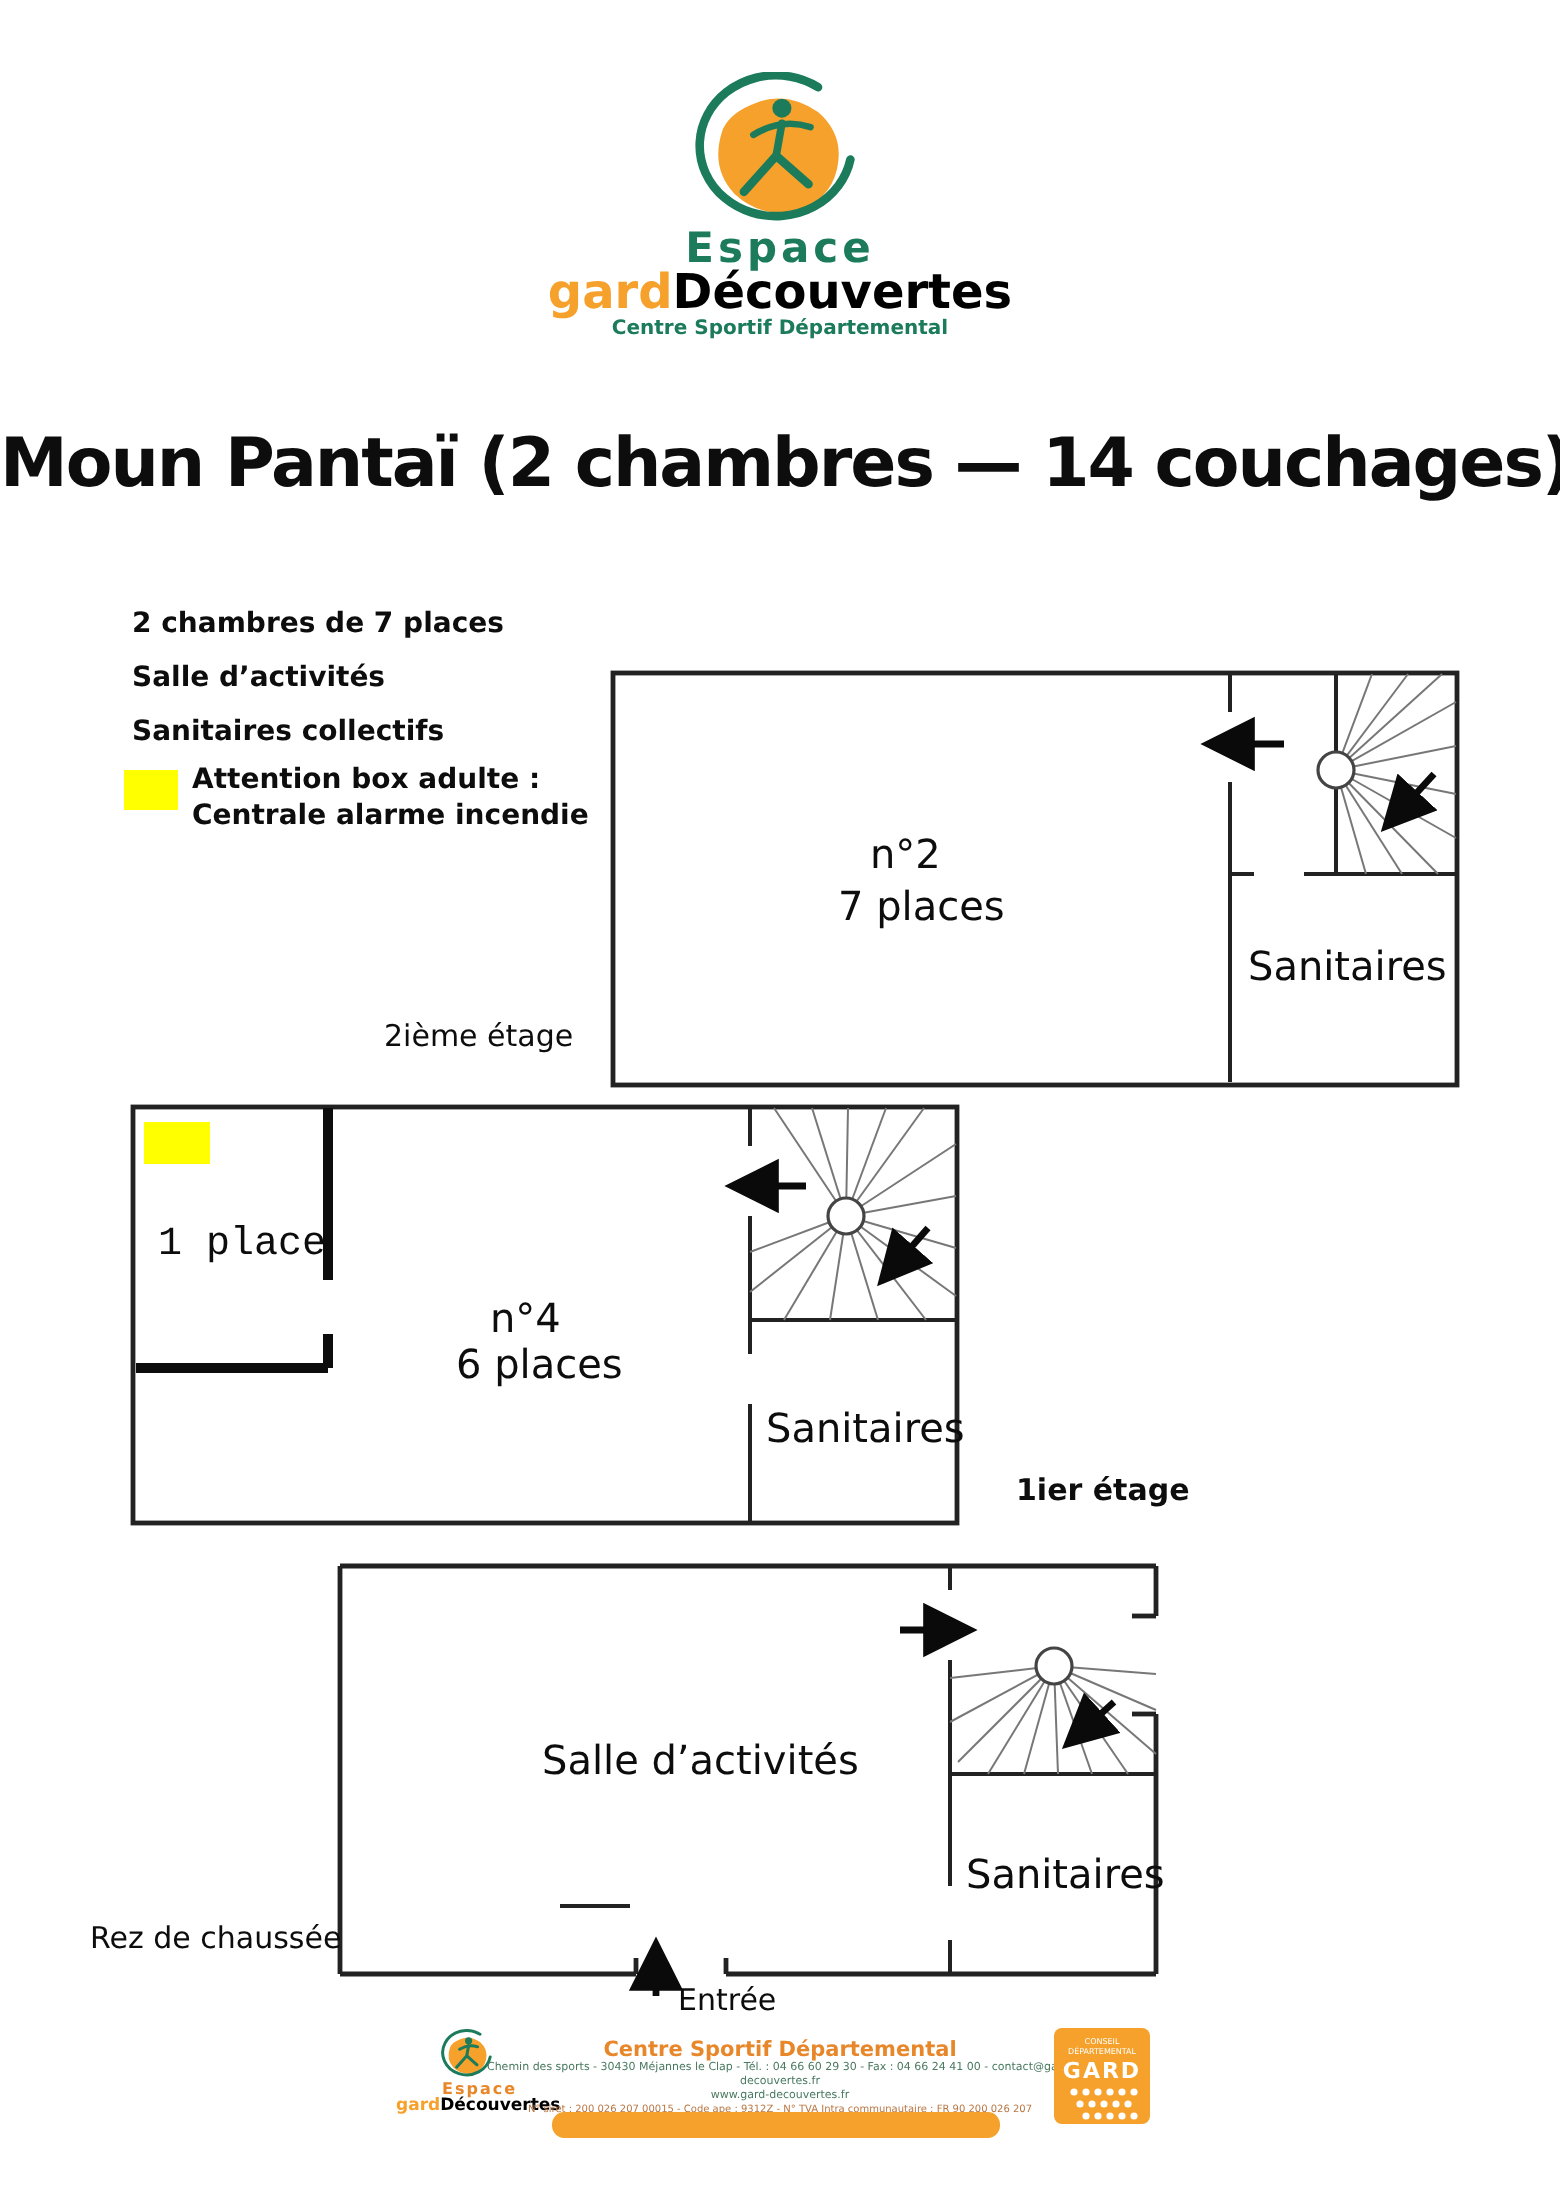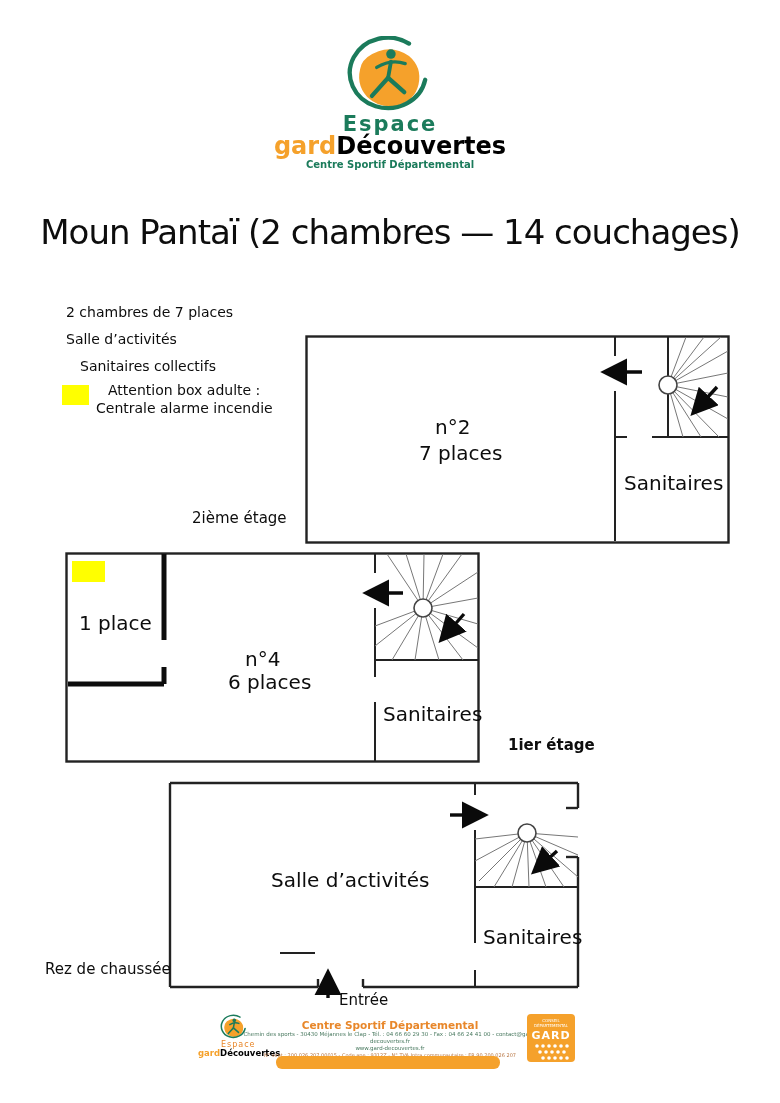--- a/index.html
+++ b/index.html
@@ -1,19 +1,19 @@
 <!DOCTYPE html>
 <html><head>
 <meta charset="utf-8">
 <style>
   html,body{margin:0;padding:0;background:#ffffff;}
   #page{position:relative;width:780px;height:1103px;background:#fff;overflow:hidden;
         font-family:"DejaVu Sans","Liberation Sans",sans-serif;color:#111;}
   .abs{position:absolute;}
-  .nowrap{white-space:nowrap;}
+  .nowrap{white-space:nowrap;font-weight:bold;}
   
   .logo-espace{font-size:21px;font-weight:600;color:#1b7b5b;letter-spacing:2px;}
   .logo-line2{font-size:24px;font-weight:bold;letter-spacing:0px;}
   .logo-gard{color:#f5a12b;}
   .logo-dec{color:#000000;}
   .logo-tag{font-size:10px;font-weight:bold;color:#1b7b5b;letter-spacing:0px;}
   
   .doc-title{left:0;right:0;top:212px;text-align:center;font-size:34px;letter-spacing:-1px;color:#0d0d0d;}
   
   .info-item{font-size:14px;color:#0d0d0d;}
@@ -46,23 +46,23 @@
     </g>
   </svg>
   <div class="abs logo-espace nowrap" style="left:0;right:0;top:112px;text-align:center;">Espace</div>
   <div class="abs logo-line2 nowrap" style="left:0;right:0;top:132px;text-align:center;"><span class="logo-gard">gard</span><span class="logo-dec">Découvertes</span></div>
   <div class="abs logo-tag nowrap" style="left:0;right:0;top:159px;text-align:center;">Centre Sportif Départemental</div>
 
   <div class="abs doc-title nowrap">Moun Pantaï (2 chambres — 14 couchages)</div>
 
   <div class="abs info-item nowrap" style="left:66px;top:304px;text-align:right;">2 chambres de 7 places</div>
   <div class="abs info-item nowrap" style="left:66px;top:331px;">Salle d’activités</div>
-  <div class="abs info-item nowrap" style="left:80px;top:358px;text-align:center;">Sanitaires collectifs</div>
+  <div class="abs info-item nowrap" style="left:66px;top:358px;text-align:center;">Sanitaires collectifs</div>
   <div class="abs swatch" style="left:62px;top:385px;"></div>
-  <div class="abs info-item nowrap" style="left:108px;top:382px;">Attention box adulte :</div>
+  <div class="abs info-item nowrap" style="left:96px;top:382px;">Attention box adulte :</div>
   <div class="abs info-item nowrap" style="left:96px;top:400px;">Centrale alarme incendie</div>
 
   <svg class="abs" style="left:305px;top:335px;" width="425" height="212" viewBox="0 0 425 212">
     <g stroke="#222" stroke-width="2.4" fill="none">
       <rect x="1.5" y="1.5" width="422" height="206"></rect>
     </g>
     <g stroke="#222" stroke-width="2" fill="none">
       <path d="M310 2 V21"></path>
       <path d="M310 56 V206"></path>
       <path d="M310 102 H322"></path>
@@ -130,21 +130,21 @@
     </g>
     <circle cx="358" cy="56" r="9" fill="#fff" stroke="#444" stroke-width="1.6"></circle>
     <defs>
       <marker id="ah2" markerWidth="9" markerHeight="9" refX="6" refY="4" orient="auto">
         <path d="M0 0 L8 4 L0 8 Z" fill="#0a0a0a"></path>
       </marker>
     </defs>
     <path d="M338 41 H304" stroke="#0a0a0a" stroke-width="3.4" marker-end="url(#ah2)"></path>
     <path d="M399 62 L378 86" stroke="#0a0a0a" stroke-width="3.4" marker-end="url(#ah2)"></path>
   </svg>
-  <div class="abs plan-label" style="left:79px;top:611px;width:70px;">1 place</div>
+  <div class="abs plan-label" style="left:79px;top:611px;width:70px;font-family:Liberation Mono, monospace;">1 place</div>
   <div class="abs plan-label" style="left:245px;top:647px;width:50px;">n°4</div>
   <div class="abs plan-label" style="left:228px;top:670px;width:80px;">6 places</div>
   <div class="abs plan-label" style="left:383px;top:702px;width:80px;">Sanitaires</div>
   <div class="abs floor-label" style="left:508px;top:736px;font-weight:bold;">1ier étage</div>
 
   <svg class="abs" style="left:168px;top:781px;" width="412" height="230" viewBox="0 0 412 230">
     <g stroke="#222" stroke-width="2.4" fill="none">
       <path d="M2 2 H410"></path>
       <path d="M2 2 V206"></path>
       <path d="M2 206 H150"></path>

